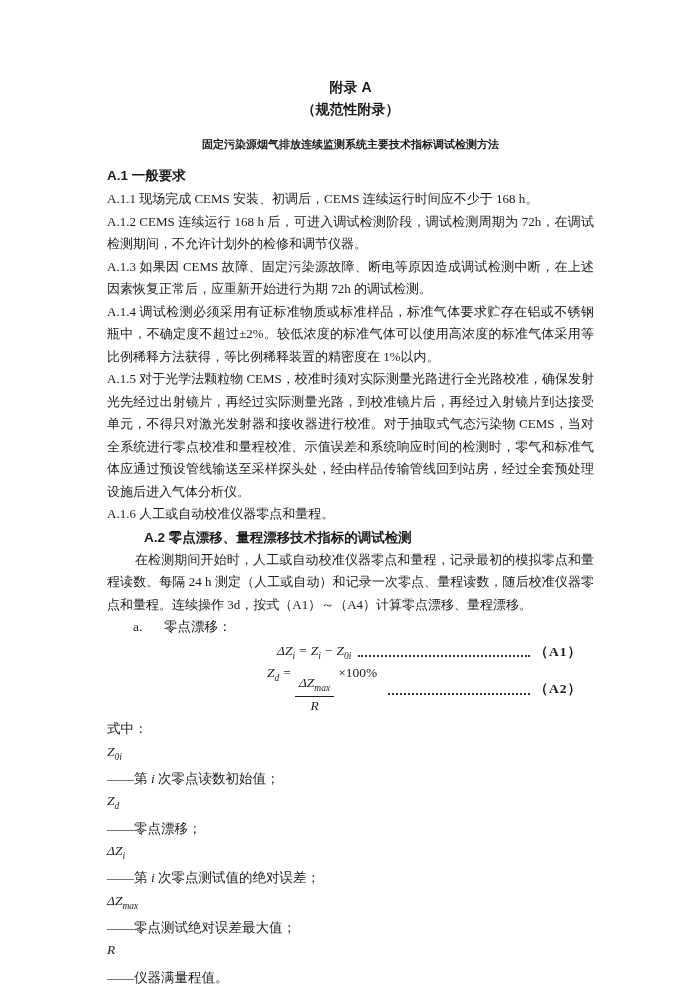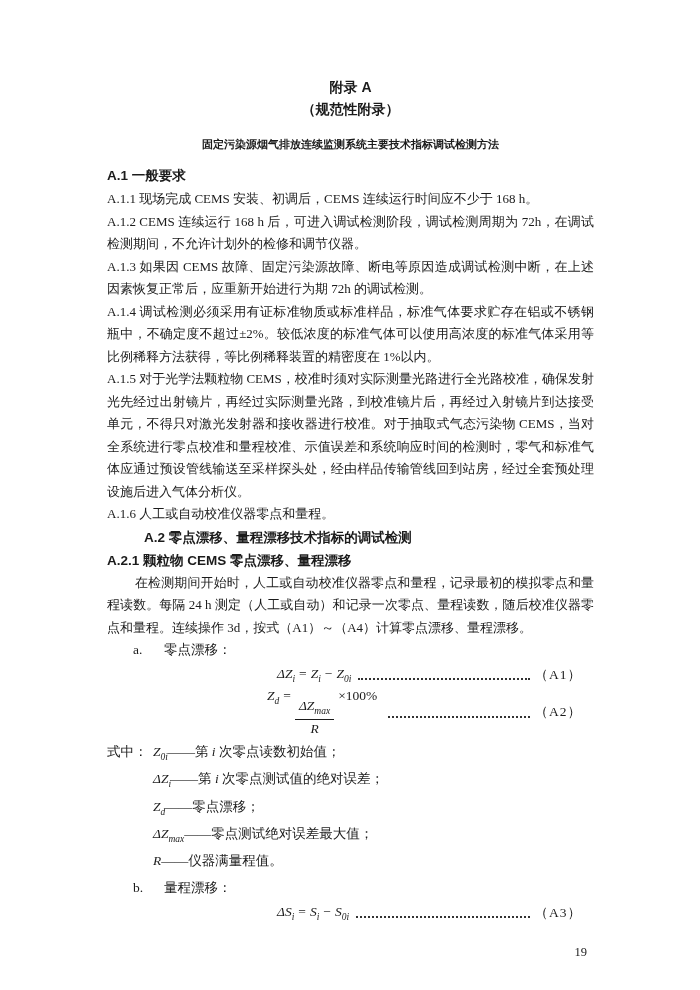--- a/index.html
+++ b/index.html
@@ -78,36 +78,37 @@
   .eq-body i { font-style: italic; font-family: "Liberation Serif", serif; }
   .eq-body sub { font-size: 9.5px; font-style: italic; }
   .eq-op { padding: 0 4px; }
   .leader {
     flex: 1;
     border-bottom: 2px dotted #333;
     height: 9px;
     margin: 0 5px 0 7px;
     min-width: 30px;
   }
-  .eq-label { flex: none; letter-spacing: 1px; }
+  .eq-label { flex: none; letter-spacing: 1px; font-weight: bold; }
   .frac {
     display: inline-flex;
     flex-direction: column;
     text-align: center;
     vertical-align: -10px;
     line-height: 17px;
   }
   .frac .num { border-bottom: 1px solid #1b1b1b; padding: 0 4px; }
   .frac .den { padding: 0 4px; }
   
   .defs { margin-top: 2px; }
   .def-row {
     display: flex;
     font-size: 13.5px;
     line-height: 22.5px;
+    flex-direction: column;
   }
   .def-gutter { width: 46px; flex: none; }
   .def-term { flex: none; white-space: nowrap; }
   .def-term i { font-style: italic; }
   .def-term sub { font-size: 9.5px; font-style: italic; }
   .def-desc { white-space: nowrap; }
   .def-desc i { font-style: italic; }
   .page-number {
     text-align: right;
     font-size: 12.5px;
@@ -129,21 +130,20 @@
     <div class="section-heading">A.1 一般要求</div>
 
     <div class="para first-para">A.1.1 现场完成 CEMS 安装、初调后，CEMS 连续运行时间应不少于 168 h。</div>
     <div class="para">A.1.2 CEMS 连续运行 168 h 后，可进入调试检测阶段，调试检测周期为 72h，在调试检测期间，不允许计划外的检修和调节仪器。</div>
     <div class="para">A.1.3 如果因 CEMS 故障、固定污染源故障、断电等原因造成调试检测中断，在上述因素恢复正常后，应重新开始进行为期 72h 的调试检测。</div>
     <div class="para">A.1.4 调试检测必须采用有证标准物质或标准样品，标准气体要求贮存在铝或不锈钢瓶中，不确定度不超过±2%。较低浓度的标准气体可以使用高浓度的标准气体采用等比例稀释方法获得，等比例稀释装置的精密度在 1%以内。</div>
     <div class="para">A.1.5 对于光学法颗粒物 CEMS，校准时须对实际测量光路进行全光路校准，确保发射光先经过出射镜片，再经过实际测量光路，到校准镜片后，再经过入射镜片到达接受单元，不得只对激光发射器和接收器进行校准。对于抽取式气态污染物 CEMS，当对全系统进行零点校准和量程校准、示值误差和系统响应时间的检测时，零气和标准气体应通过预设管线输送至采样探头处，经由样品传输管线回到站房，经过全套预处理设施后进入气体分析仪。</div>
     <div class="para">A.1.6 人工或自动校准仪器零点和量程。</div>
 
     <div class="section-heading" style="margin-top:0;margin-left:37px;">A.2 零点漂移、量程漂移技术指标的调试检测</div>
-    <div class="sub-heading">A.2.1 颗粒物 CEMS 零点漂移、量程漂移</div>
 
     <div class="para indent">在检测期间开始时，人工或自动校准仪器零点和量程，记录最初的模拟零点和量程读数。每隔 24 h 测定（人工或自动）和记录一次零点、量程读数，随后校准仪器零点和量程。连续操作 3d，按式（A1）～（A4）计算零点漂移、量程漂移。</div>
 
     <div class="list-item">
       <span class="list-label">a.</span>
       <span>零点漂移：</span>
     </div>
 
     <div class="eq-row">
       <span class="eq-indent w160"></span>
@@ -163,27 +163,27 @@
     </div>
 
     <div class="defs">
       <div class="def-row">
         <span class="def-gutter">式中：</span>
         <span class="def-term"><i>Z</i><sub>0i</sub></span>
         <span class="def-desc"><span>——第 </span><i>i</i><span> 次零点读数初始值；</span></span>
       </div>
       <div class="def-row">
         <span class="def-gutter"></span>
+        <span class="def-term"><i>Z</i><sub>d</sub></span>
+        <span class="def-desc"><span>——零点漂移；</span><i></i><span></span></span>
+      </div>
+      <div class="def-row">
+        <span class="def-gutter"></span>
         <span class="def-term"><i>ΔZ</i><sub>i</sub></span>
         <span class="def-desc"><span>——第 </span><i>i</i><span> 次零点测试值的绝对误差；</span></span>
-      </div>
-      <div class="def-row">
-        <span class="def-gutter"></span>
-        <span class="def-term"><i>Z</i><sub>d</sub></span>
-        <span class="def-desc"><span>——零点漂移；</span><i></i><span></span></span>
       </div>
       <div class="def-row">
         <span class="def-gutter"></span>
         <span class="def-term"><i>ΔZ</i><sub>max</sub></span>
         <span class="def-desc"><span>——零点测试绝对误差最大值；</span><i></i><span></span></span>
       </div>
       <div class="def-row">
         <span class="def-gutter"></span>
         <span class="def-term"><i>R</i><sub></sub></span>
         <span class="def-desc"><span>——仪器满量程值。</span><i></i><span></span></span>

